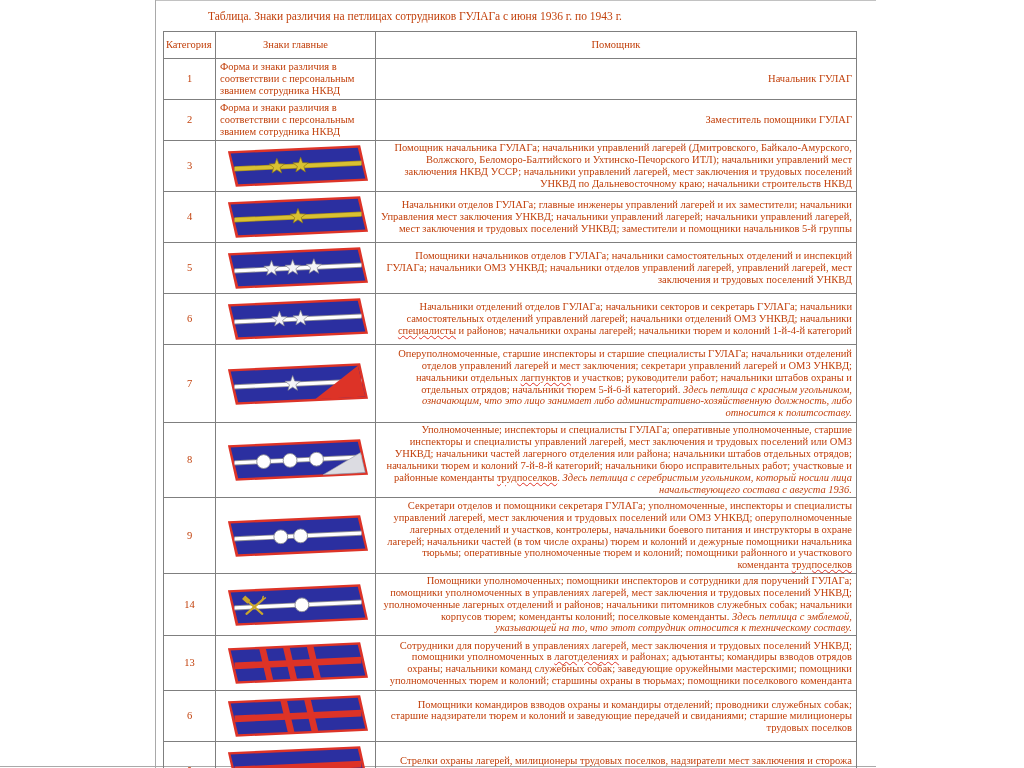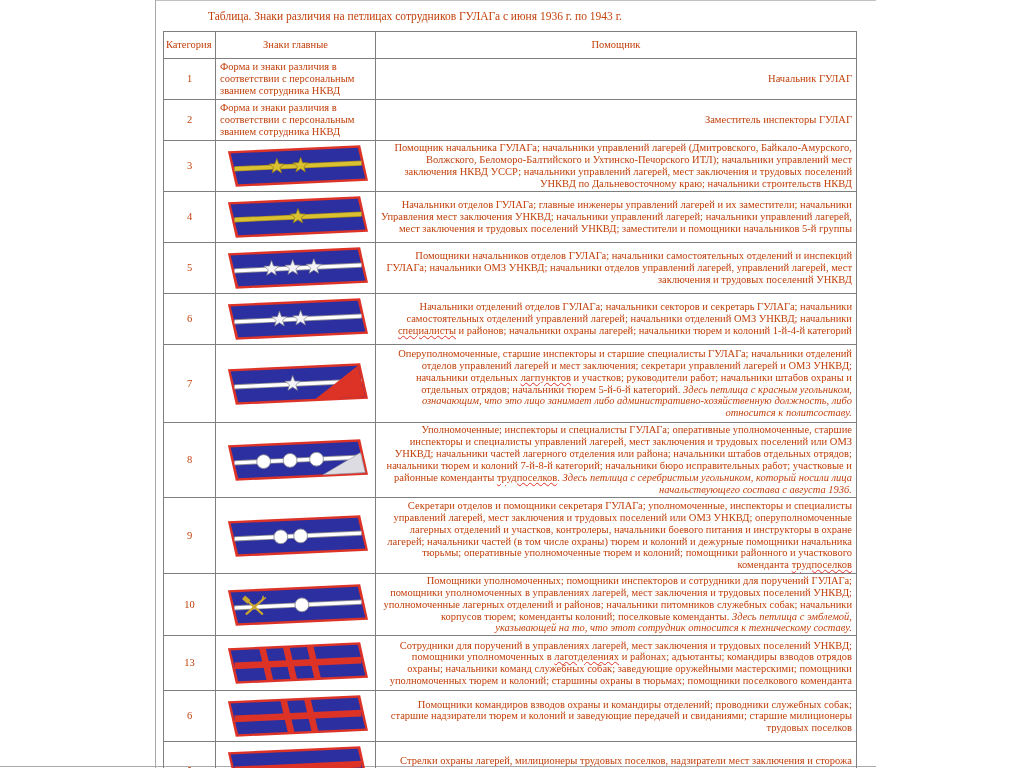--- a/index.html
+++ b/index.html
@@ -48,21 +48,21 @@
       </thead>
       <tbody>
           <tr style="height: 41px;">
             <td class="cat-cell">1</td>
             <td class="ins-cell txt">Форма и знаки различия в соответствии с персональным званием сотрудника НКВД</td>
             <td class="duty-cell">Начальник ГУЛАГ</td>
           </tr>
           <tr style="height: 41px;">
             <td class="cat-cell">2</td>
             <td class="ins-cell txt">Форма и знаки различия в соответствии с персональным званием сотрудника НКВД</td>
-            <td class="duty-cell">Заместитель инспекторы ГУЛАГ</td>
+            <td class="duty-cell">Заместитель помощники ГУЛАГ</td>
           </tr>
           <tr style="height: 51px;">
             <td class="cat-cell">3</td>
             <td class="ins-cell">
               <svg class="tab" viewBox="0 0 152 46" width="150" height="46" aria-hidden="true">
                 <polygon points="7,8 141,2 149,38 15,44" fill="#dd3327"></polygon>
                 <polygon points="9.8,10.3 138.6,4.5 146.2,35.7 17.4,41.5" fill="#2b2fa0"></polygon>
                 <polygon points="13.7,23.3 142.3,17.5 142.3,22.7 13.7,28.5" fill="#a88e1d"></polygon>
                 <polygon points="13.7,24.1 142.3,18.3 142.3,21.9 13.7,27.7" fill="#d9c132"></polygon>
                 <polygon points="56.6,15.3 58.6,20.7 64.4,20.9 59.8,24.5 61.4,30.1 56.6,26.9 51.7,30.1 53.3,24.5 48.8,20.9 54.5,20.7" fill="#d9c132" stroke="#8a7616" stroke-width="0.7"></polygon>
@@ -151,21 +151,21 @@
                 <polygon points="9.8,10.3 138.6,4.5 146.2,35.7 17.4,41.5" fill="#2b2fa0"></polygon>
                 <polygon points="13.7,23.3 142.3,17.5 142.3,22.7 13.7,28.5" fill="#8d8d96"></polygon>
                 <polygon points="13.7,24.2 142.3,18.4 142.3,21.8 13.7,27.6" fill="#ffffff"></polygon>
                 <circle cx="60.6" cy="23.8" r="7" fill="#ffffff" stroke="#8d8d96" stroke-width="0.9"></circle>
                 <circle cx="80.7" cy="22.9" r="7" fill="#ffffff" stroke="#8d8d96" stroke-width="0.9"></circle>
               </svg>
             </td>
             <td class="duty-cell">Секретари отделов и помощники секретаря ГУЛАГа; уполномоченные, инспекторы и специалисты управлений лагерей, мест заключения и трудовых поселений или ОМЗ УНКВД; оперуполномоченные лагерных отделений и участков, контролеры, начальники боевого питания и инструкторы в охране лагерей; начальники частей (в том числе охраны) тюрем и колоний и дежурные помощники начальника тюрьмы; оперативные уполномоченные тюрем и колоний; помощники районного и участкового коменданта <span class="sq">трудпоселков</span></td>
           </tr>
           <tr style="height: 62px;">
-            <td class="cat-cell">10</td>
+            <td class="cat-cell">14</td>
             <td class="ins-cell">
               <svg class="tab" viewBox="0 0 152 46" width="150" height="46" aria-hidden="true">
                 <polygon points="7,8 141,2 149,38 15,44" fill="#dd3327"></polygon>
                 <polygon points="9.8,10.3 138.6,4.5 146.2,35.7 17.4,41.5" fill="#2b2fa0"></polygon>
                 <polygon points="13.7,23.3 142.3,17.5 142.3,22.7 13.7,28.5" fill="#8d8d96"></polygon>
                 <polygon points="13.7,24.2 142.3,18.4 142.3,21.8 13.7,27.6" fill="#ffffff"></polygon>
                 <g transform="translate(33.8,25.0)">
     <g stroke="#caa62c" stroke-width="2.2" stroke-linecap="round" fill="none">
       <path d="M-8,7 L8,-7"></path>
                     <path d="M-8,-7 L8,7"></path>

